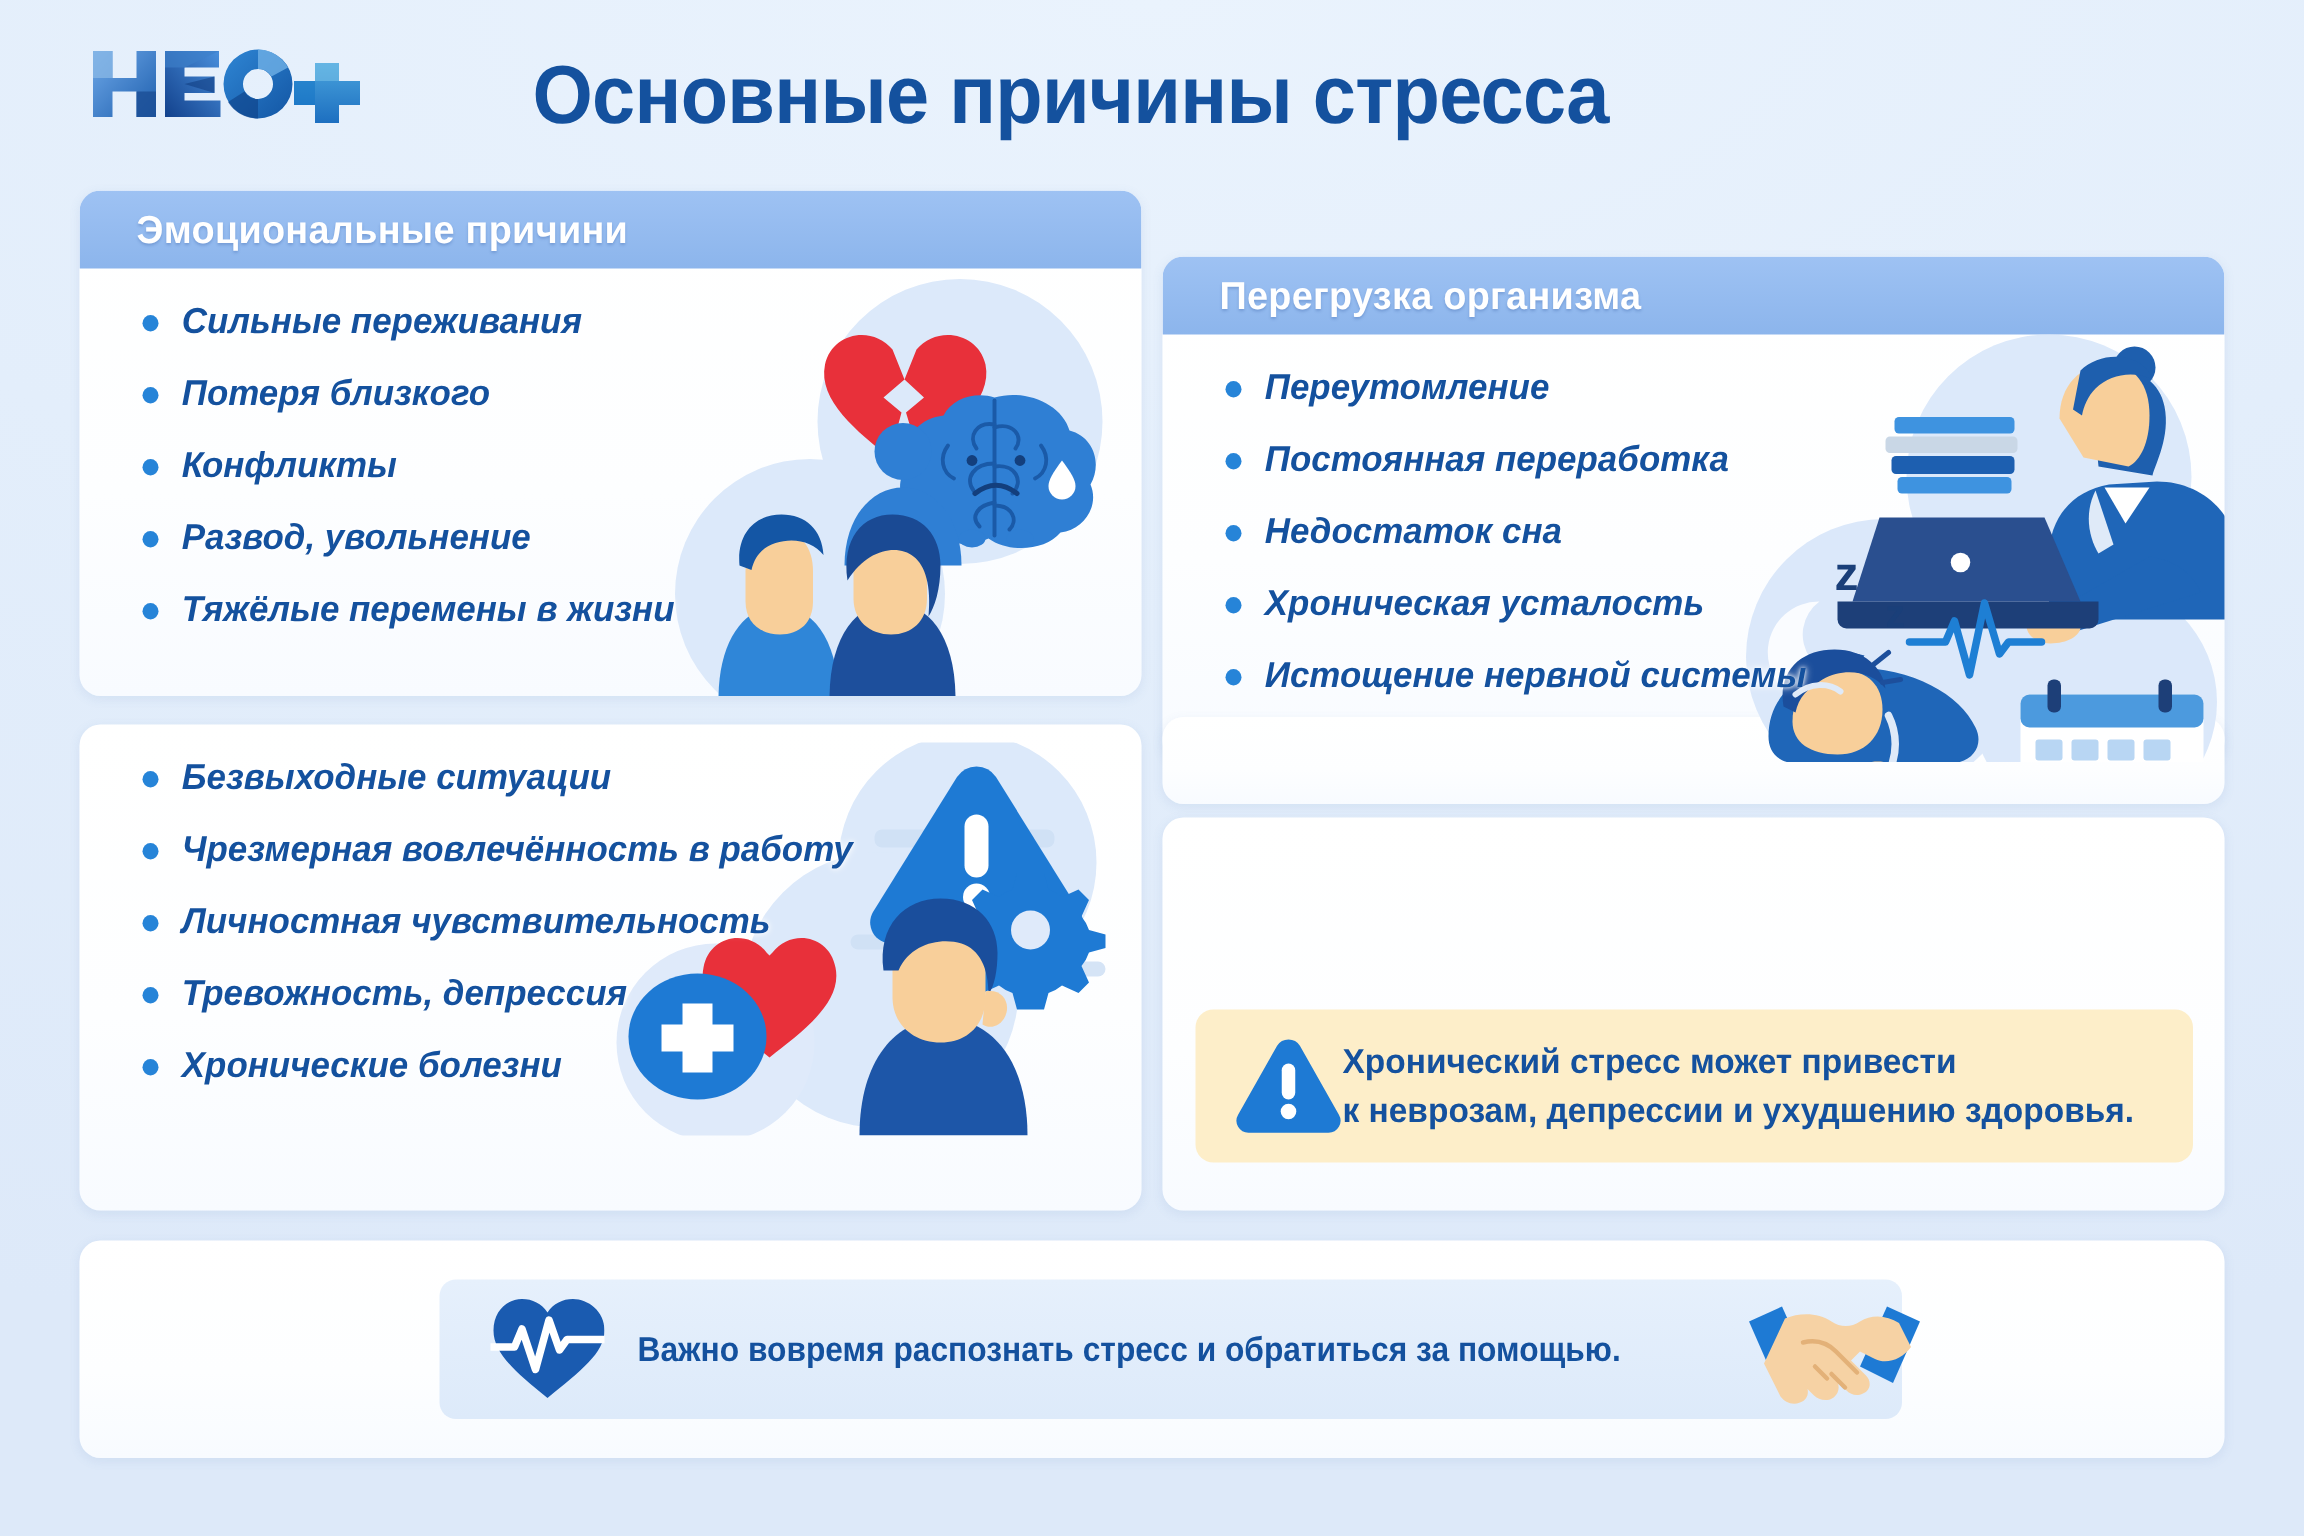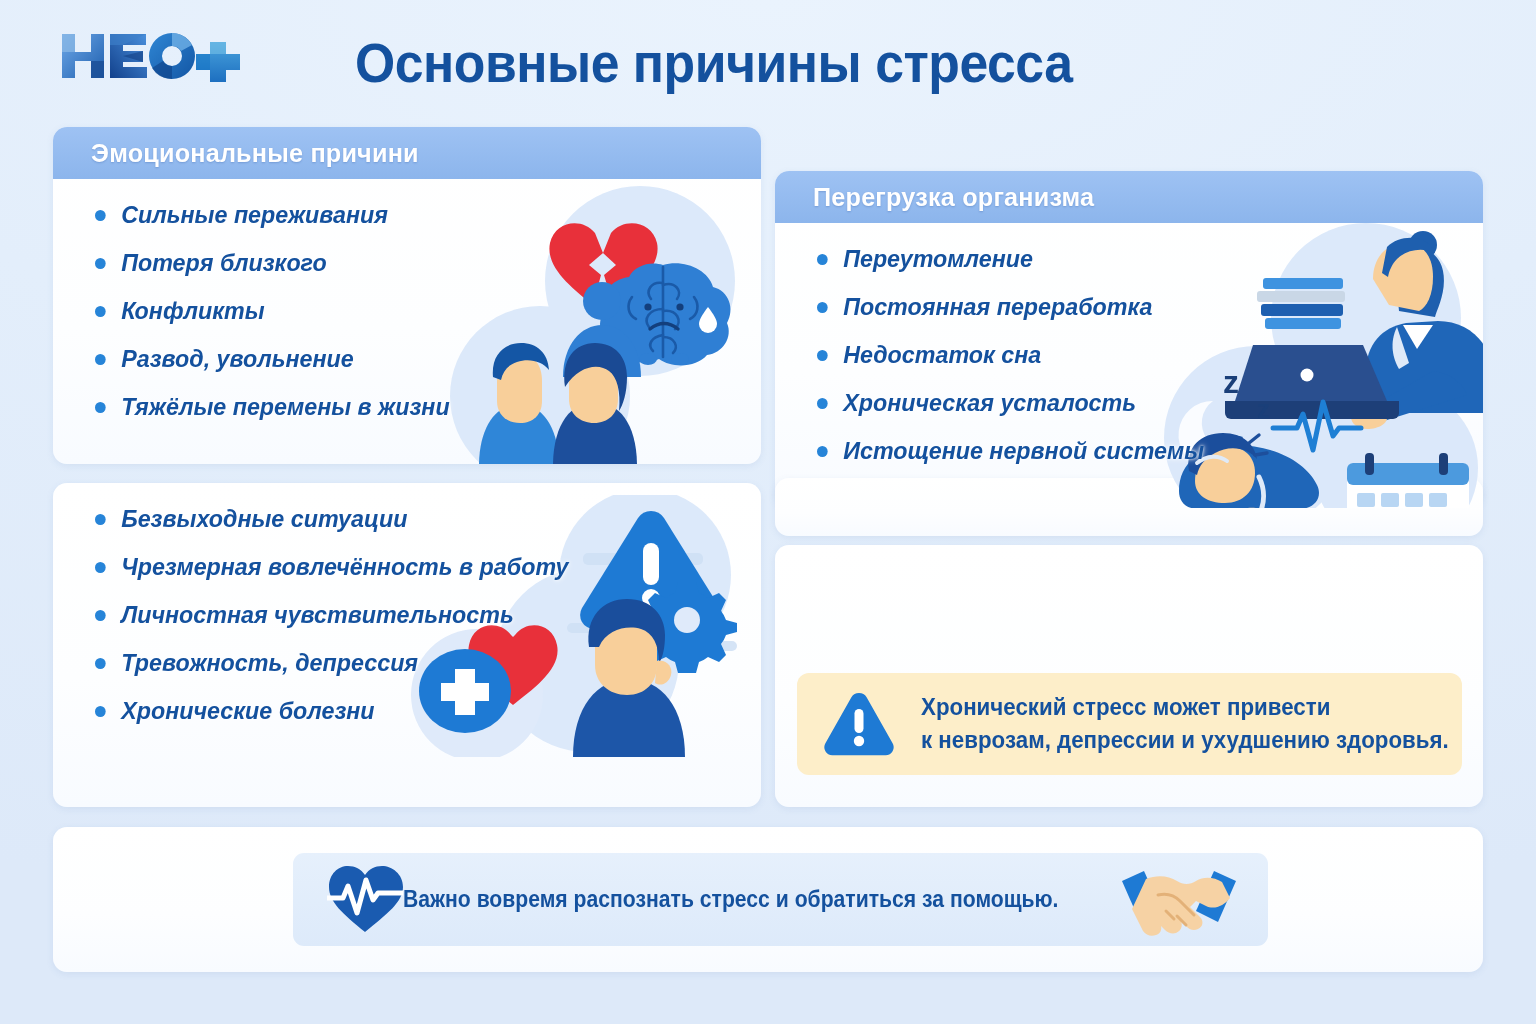--- a/index.html
+++ b/index.html
@@ -86,21 +86,20 @@
   .art { position:absolute; z-index:1; pointer-events:none; }
   .art svg { display:block; width:100%; height:100%; }
 
   
   #warn-box {
     position:absolute;
     background:#fdeec9;
     border-radius:12px;
     display:flex; align-items:center;
     padding:0 26px;
-    gap:26px;
   }
   #warn-box .wtext {
     color:#14519e; font-size:23px; font-weight:bold;
     line-height:1.45;
     transform:scaleX(0.97); transform-origin:left center;
     white-space:nowrap;
   }
   #warn-box .wtext div { }
 
   
@@ -108,20 +107,21 @@
     position:absolute;
   }
   #banner {
     position:absolute;
     left:240px; top:26px;
     width:975px; height:93px;
     background:linear-gradient(180deg,#e6f0fc 0%, #ddeafa 100%);
     border-radius:11px;
     display:flex; align-items:center;
     padding:12px 34px;
+    gap:22px;
   }
   #banner .btext {
     color:#14519e; font-size:23px; font-weight:bold;
     flex:1;
     transform:scaleX(0.92); transform-origin:left center;
     white-space:nowrap;
   }
   .ico { flex:none; display:block; }
 </style>
 </head>

